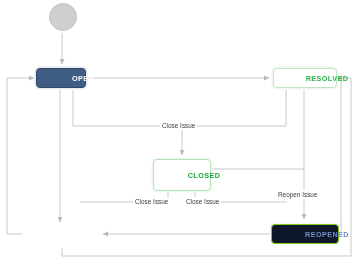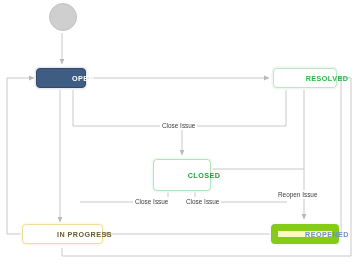--- a/index.html
+++ b/index.html
@@ -54,22 +54,22 @@
     color: #18a83a;
     box-shadow: 0 0 0 1.5px #f0faf2;
   }
   .node-inprogress {
     background: #ffffff;
     border: 1px solid #f0dc9a;
     color: #6b5a2e;
     box-shadow: 0 0 0 1.5px #fdf8e8;
   }
   .node-reopened {
-    background: #fef9c3;
-    border: 7px solid #84cc16;
+    background: #0f172a;
+    border: 1px solid #84cc16;
     color: #6f8fc0;
     box-shadow: 0 0 0 1.5px #f7f9fc;
   }
   .start-dot {
     position: absolute;
     border-radius: 50%;
     background: #cfcfcf;
     border: 1px solid #c2c2c2;
     z-index: 5;
   }
@@ -136,23 +136,20 @@
   </div>
 
   <div class="node node-resolved" style="left:273px; top:68px; width:64px; height:20px;">
     <span>RESOLVED</span>
   </div>
 
   <div class="node node-closed" style="left:153px; top:159px; width:58px; height:32px;">
     <span>CLOSED</span>
   </div>
 
-  <div class="node node-inprogress" style="left:22px; top:224px; width:81px; height:20px;">
-    <span>IN PROGRESS</span>
-  </div>
 
   <div class="node node-reopened" style="left:271px; top:224px; width:68px; height:20px;">
     <span>REOPENED</span>
   </div>
 
   <div class="edge-label" style="left:160px; top:121px;">Close Issue</div>
 
   <div class="edge-label" style="left:133px; top:197px;">Close Issue</div>
 
   <div class="edge-label" style="left:184px; top:197px;">Close Issue</div>

